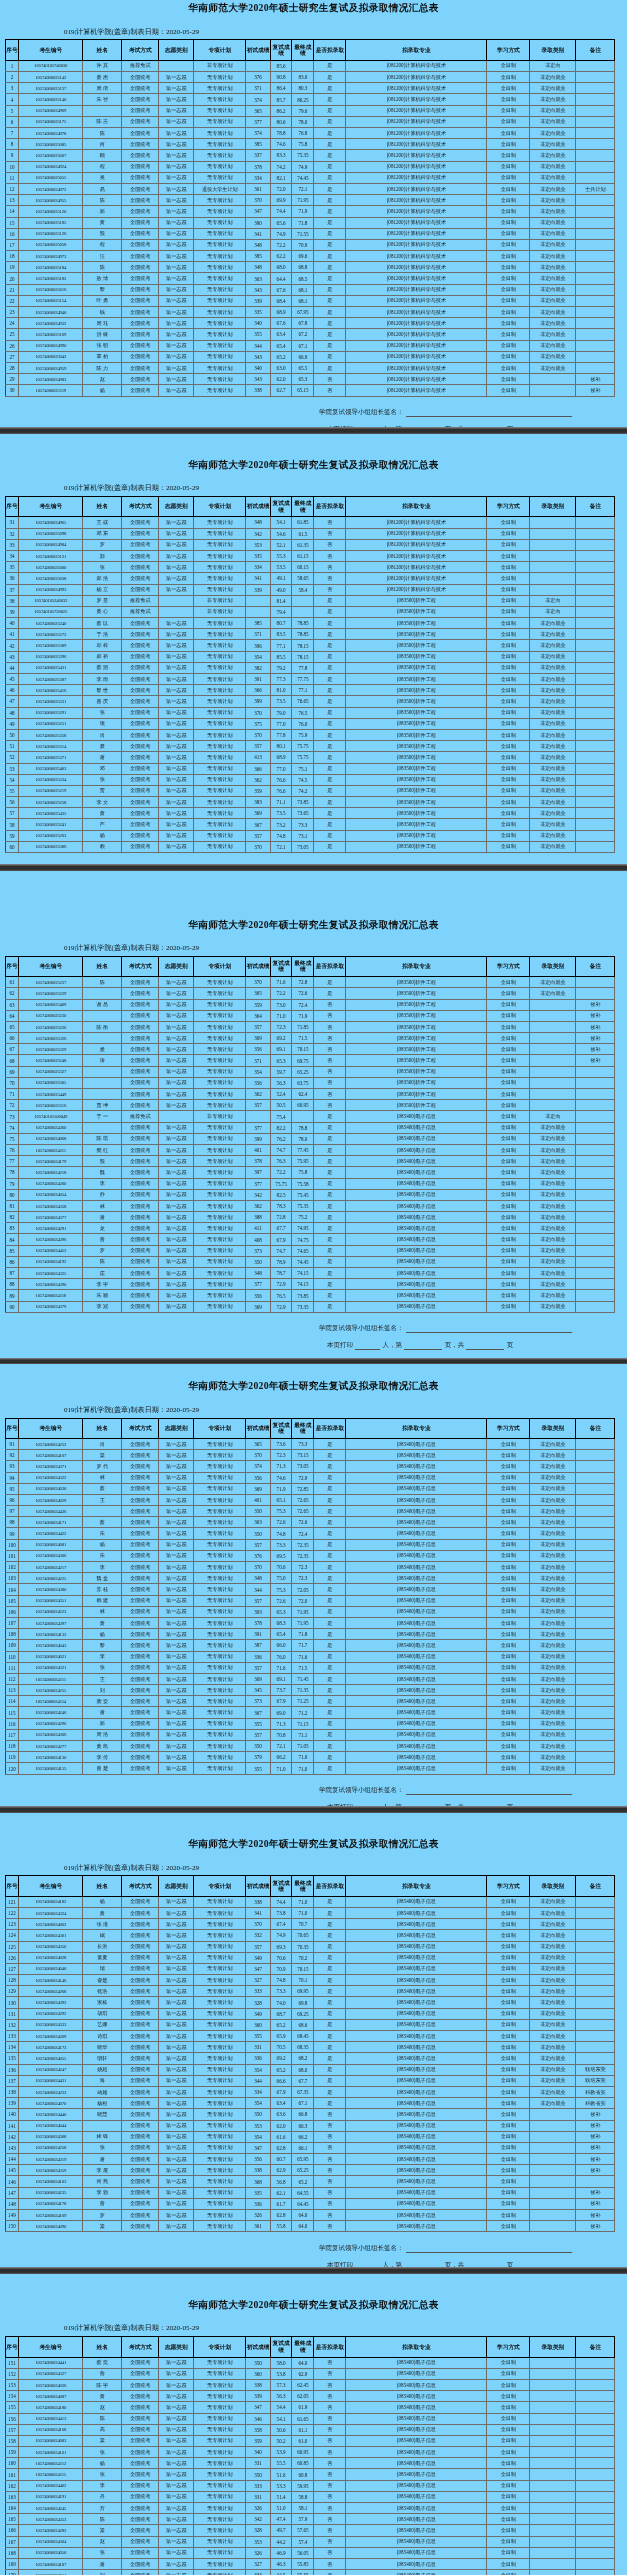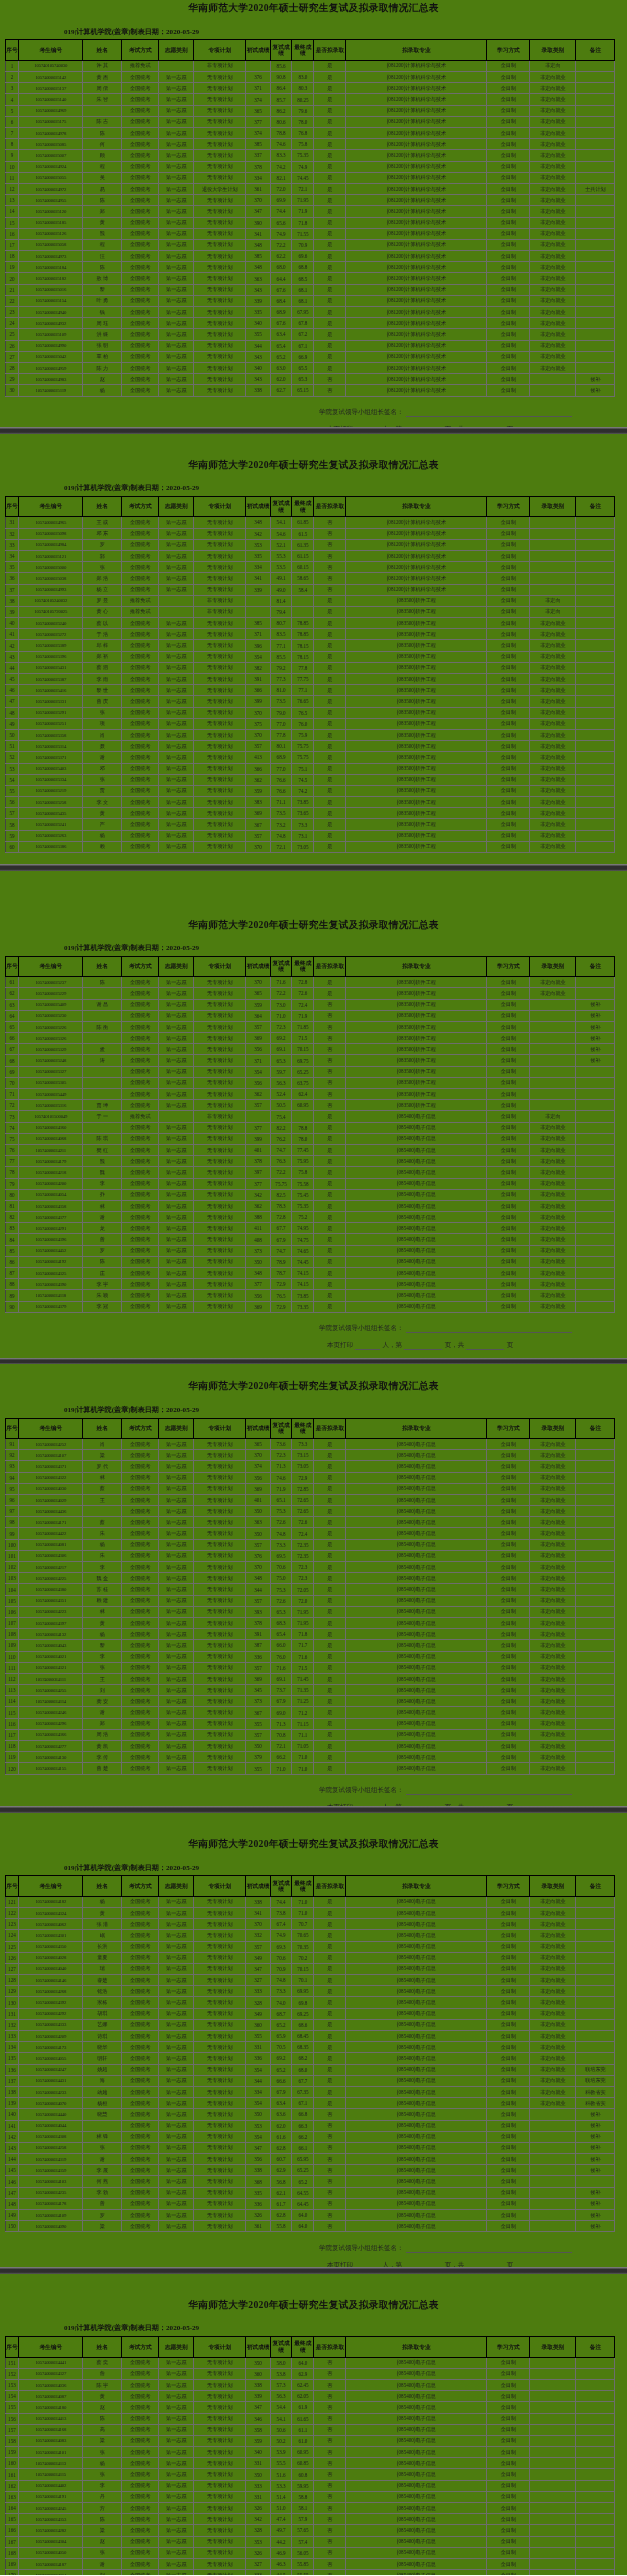--- a/index.html
+++ b/index.html
@@ -1,26 +1,26 @@
 <!DOCTYPE html>
 <html style="font-size:9px"><head>
 <meta charset="utf-8">
 <style>
   html,body{margin:0;padding:0;background:#ffffff;}
   body{width:627px;font-family:"Liberation Serif","DejaVu Serif",serif;color:#111;}
-  .page{box-sizing:border-box;overflow:hidden;position:relative;background:#4d7c0f;}
+  .page{box-sizing:border-box;overflow:hidden;position:relative;background:#7dd3fc;}
   .pg1{padding-top:2.3px;height:427px}
   .pg2{padding-top:25px;height:430px}
   .pg3{padding-top:48px;height:487px}
   .pg4{padding-top:16px;height:442px}
   .pg5{padding-top:25px;height:454px}
   .pg6{padding-top:25px;height:301px}
   .page-sep{height:6.8px;background:linear-gradient(180deg,#8a8a8a,#2e2e2e 35%,#2e2e2e 75%,#5a5a5a);}
   .doc-title{text-align:center;font-size:9.7px;font-weight:bold;letter-spacing:0.3px;margin:0;}
-  .doc-sub{margin:11.4px 0 2.8px 64px;font-size:7.1px;font-weight:bold;}
+  .doc-sub{margin:11.4px 0 2.8px 64px;font-size:7.1px;font-weight:normal;}
   table.adm{border-collapse:collapse;margin-left:4.6px;width:609px;table-layout:fixed;border:1.1px solid #000;}
   table.adm th{font-size:5.7px;font-weight:bold;border:0.6px solid #000;height:19.4px;padding:0;line-height:1.15;}
   table.adm td{font-size:5.1px;text-align:center;border:0.6px solid #6d6d6d;border-left:0.6px solid #444;height:10.2px;padding:0 0.6px;white-space:nowrap;overflow:hidden;color:#1c1c1c;}
   table.adm td.c1{font-size:4.8px;letter-spacing:-0.2px;}
   .footer{margin:11.4px 0 0 319px;font-size:6.5px;color:#222;}
   .footer .line2{margin-top:8px;margin-left:8px;}
   .ul{display:inline-block;border-bottom:1.1px solid #555;height:7.4px;vertical-align:bottom;margin:0 2.3px;}
   .ul-sign{width:166px;border-bottom-width:1.7px;}
   .ul-s{width:25px;}
   .ul-m{width:38px;}

